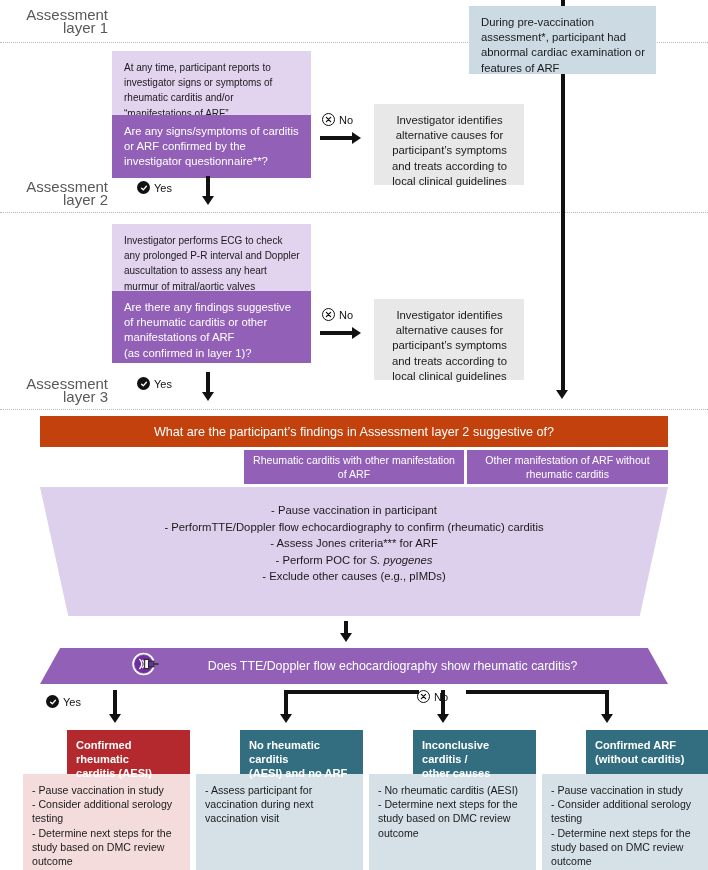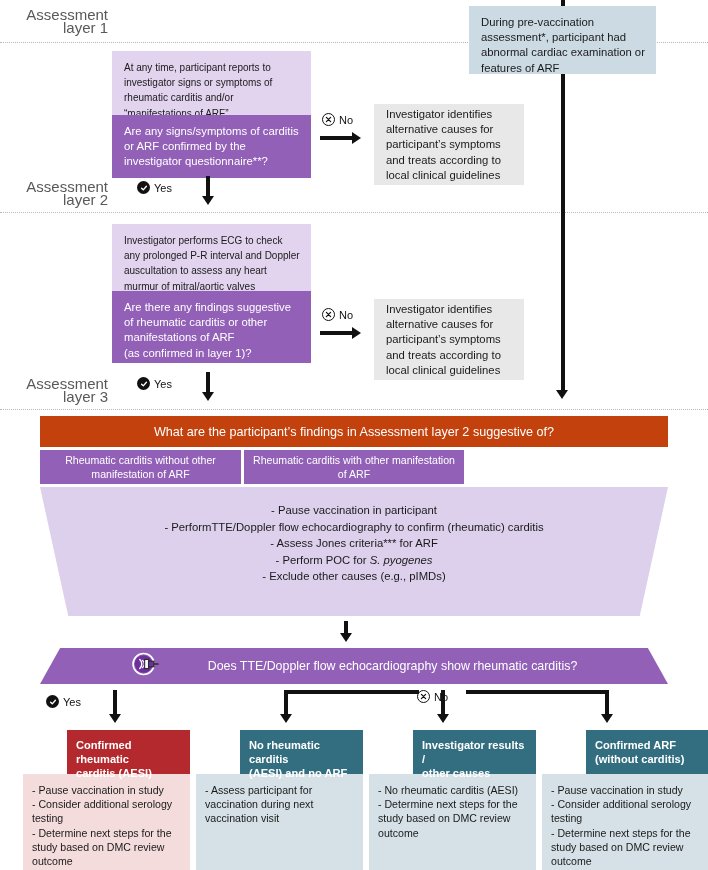--- a/index.html
+++ b/index.html
@@ -55,21 +55,22 @@
     color: #ffffff;
     font-size: 11.3px;
     line-height: 15.2px;
     padding: 9px 11px 9px 12px;
   }
   .gray-box {
     background: #e8e8e8;
     color: #1a1a1a;
     font-size: 11.3px;
     line-height: 15.2px;
-    padding: 3px 11px 9px 12px;
+    padding: 9px 11px 9px 12px;
+    text-align: center;
   }
   .blue-box {
     background: #ccdae3;
     color: #1a1a1a;
     font-size: 11.3px;
     line-height: 15.2px;
     padding: 9px 11px 9px 12px;
   }
 
   
@@ -286,22 +287,22 @@
         <path d="M2 5.2 L4.1 7.3 L8 2.8" stroke="#fff" stroke-width="1.7" fill="none" stroke-linecap="round" stroke-linejoin="round"></path>
       </svg>
     </span>
     <span>Yes</span>
   </div>
   <div class="vline" style="left:206px; top:372px; width:4px; height:22px;"></div>
   <div class="arrow-down" style="left:202px; top:392px;"></div>
 
   <div class="l3-header" style="left:40px; top:416px; width:628px; height:31px;">What are the participant’s findings in Assessment layer 2 suggestive of?</div>
 
-  <div class="l3-cat" style="left:40px; top:450px; width:201px; height:34px;">Rheumatic carditis without other manifestation of ARF</div>
   <div class="l3-cat" style="left:244px; top:450px; width:220px; height:34px;">Rheumatic carditis with other manifestation of ARF</div>
+  <div class="l3-cat" style="left:467px; top:450px; width:201px; height:34px;">Other manifestation of ARF without rheumatic carditis</div>
 
   <div class="trapezoid" style="left:40px; top:487px; width:628px; height:129px;"></div>
   <div class="trap-list" style="left:40px; top:502px; width:628px;">
     <div>- Pause vaccination in participant</div>
     <div>- PerformTTE/Doppler flow echocardiography to confirm (rheumatic) carditis</div>
     <div>- Assess Jones criteria*** for ARF</div>
     <div><span>- Perform POC for </span><span class="ital">S. pyogenes</span></div>
     <div>- Exclude other causes (e.g., pIMDs)</div>
   </div>
 
@@ -372,21 +373,21 @@
       <div>No rheumatic carditis</div>
       <div>(AESI) and no ARF</div>
     </div>
     <div class="outcome-body body-blue">
       <div>- Assess participant for vaccination during next vaccination visit</div>
     </div>
   </div>
 
   <div class="outcome" style="left:369px; top:730px; width:167px;">
     <div class="outcome-head head-teal">
-      <div>Investigator results /</div>
+      <div>Inconclusive carditis /</div>
       <div>other causes</div>
     </div>
     <div class="outcome-body body-blue">
       <div>- No rheumatic carditis (AESI)</div>
       <div>- Determine next steps for the study based on DMC review outcome</div>
     </div>
   </div>
 
   <div class="outcome" style="left:542px; top:730px; width:167px;">
     <div class="outcome-head head-teal">

